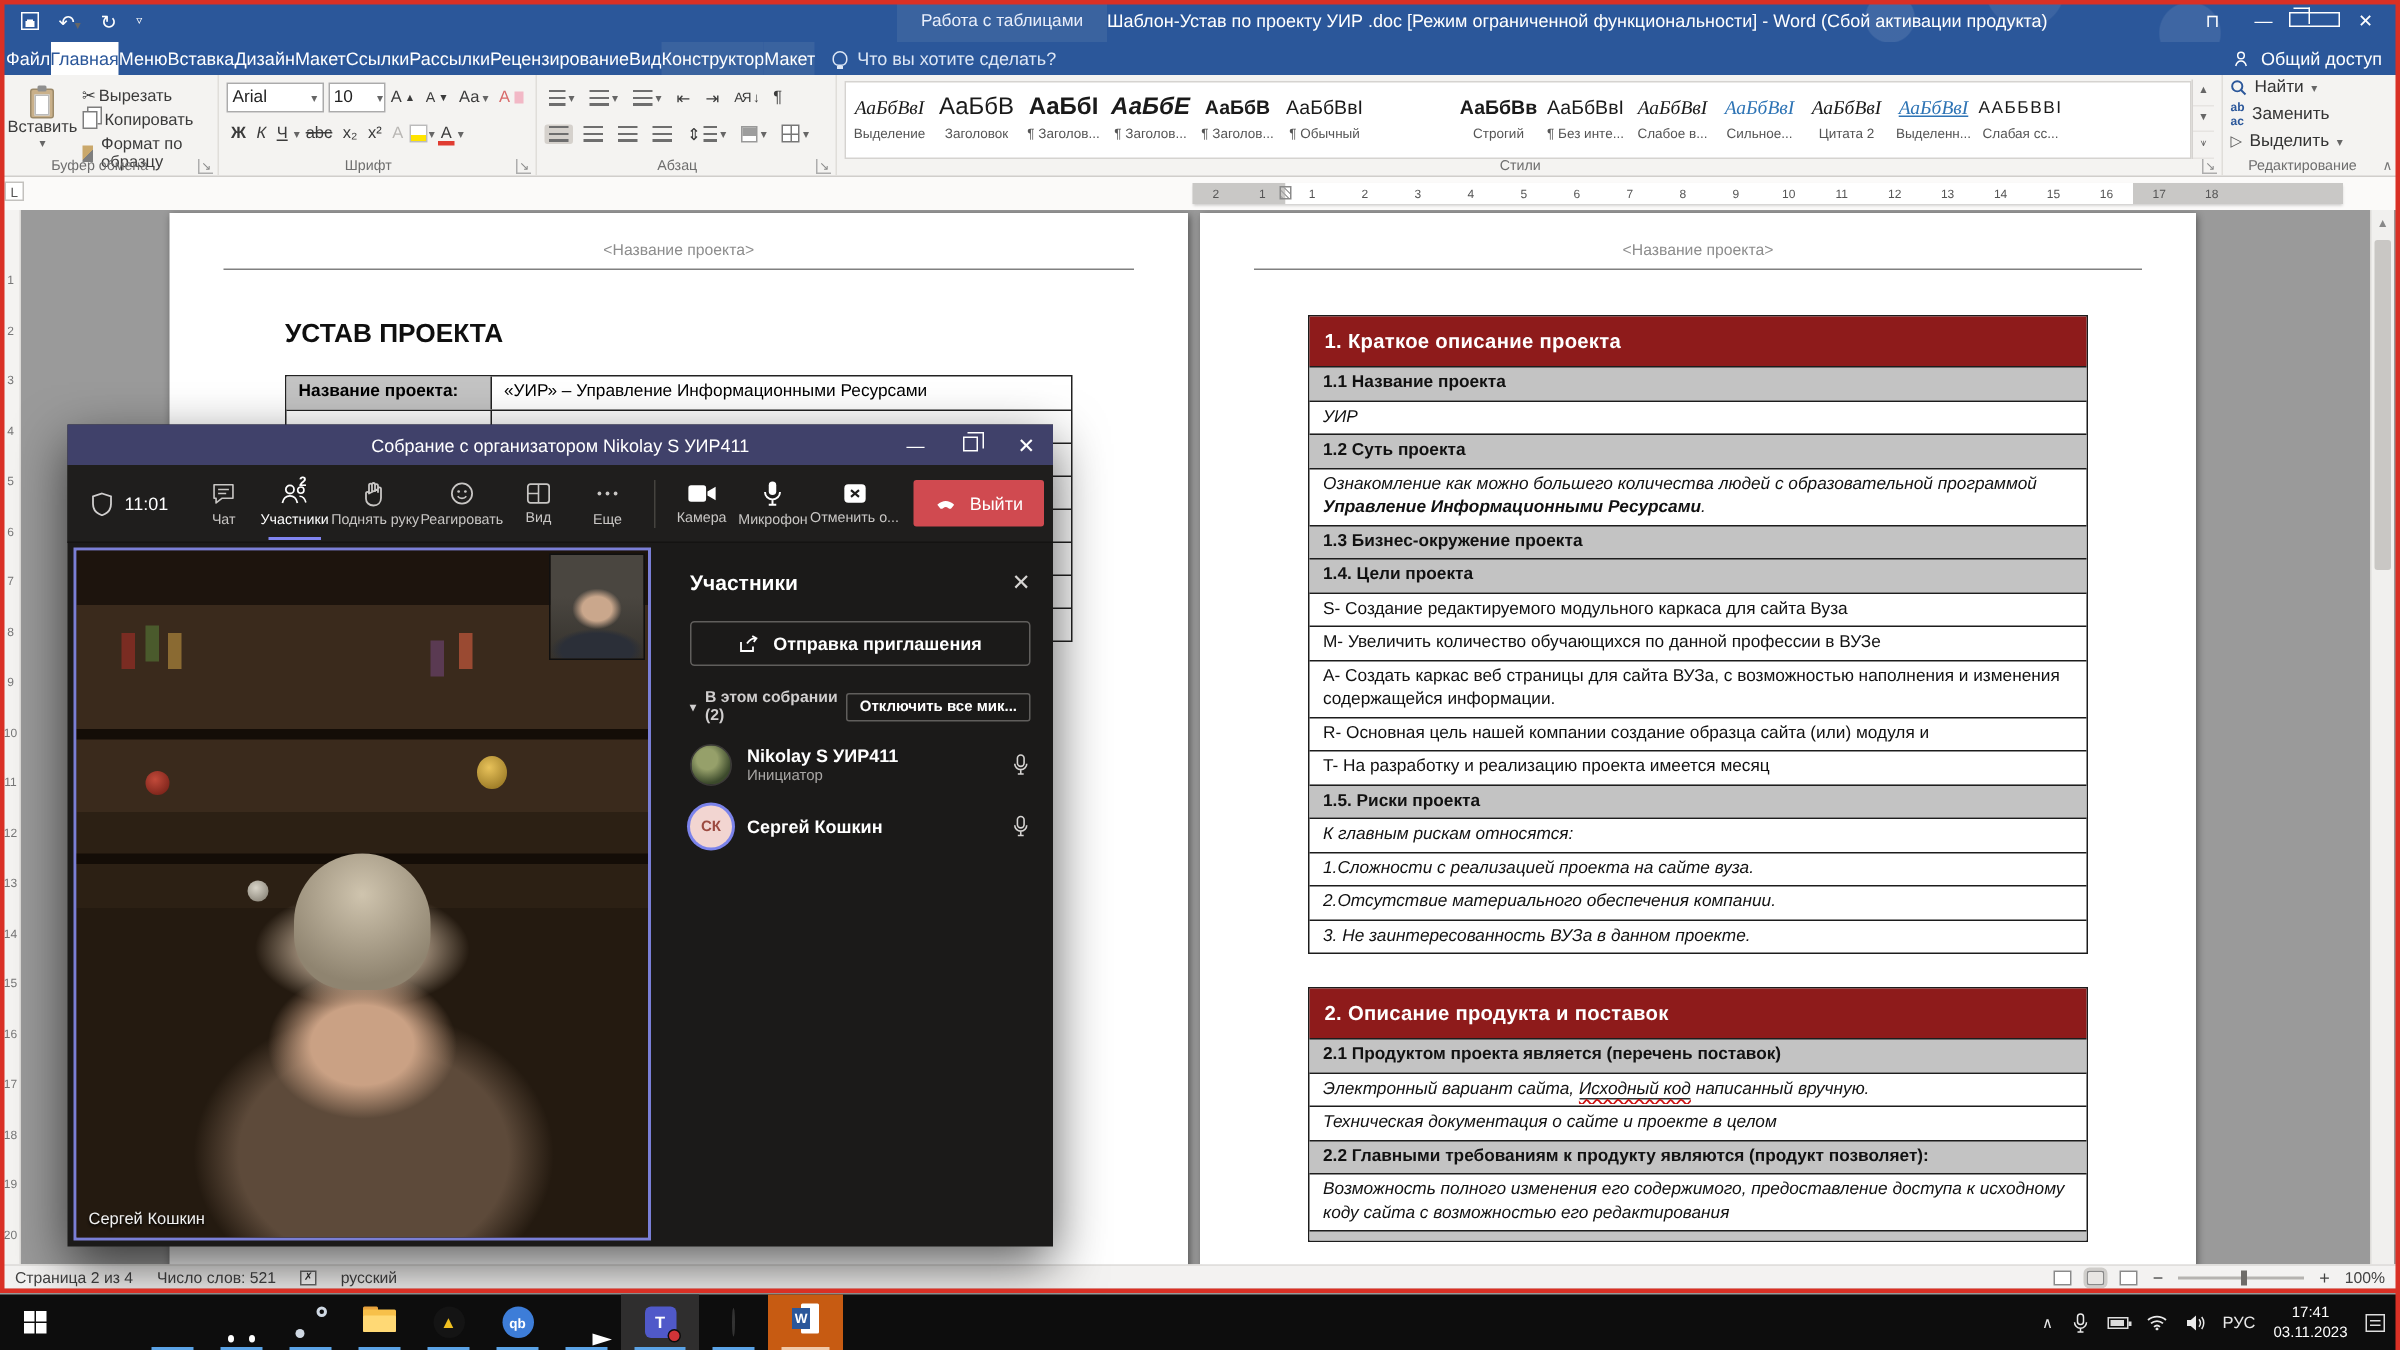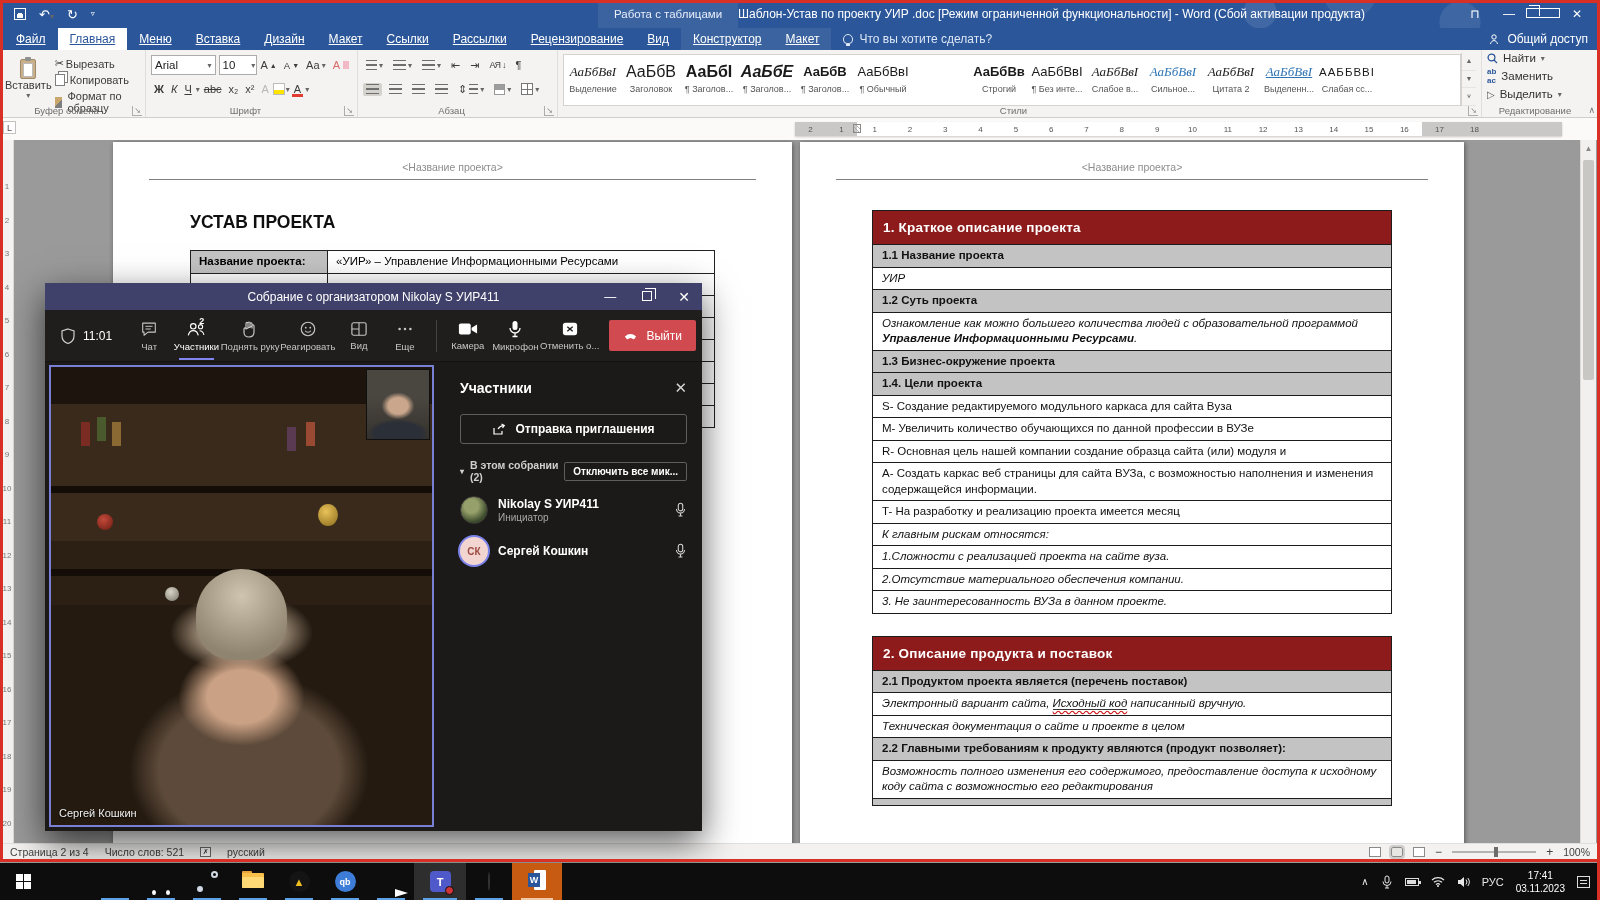--- a/index.html
+++ b/index.html
@@ -26,21 +26,21 @@
            font-size:11.5px; color:#e8eefb; display:flex; align-items:center; }
   .w-titletext { position:absolute; left:738px; top:0; height:28px; display:flex; align-items:center;
                  font-size:12px; color:#fff; white-space:nowrap; }
   .w-controls { position:absolute; right:6px; top:0; height:28px; display:flex; align-items:center; z-index:2; }
   .w-controls span { width:34px; text-align:center; font-size:12px; color:#fff; }
   .i-restore { position:relative; display:inline-block; width:10px; height:10px; border:1px solid #fff; }
   .i-restore:before { content:""; position:absolute; left:2px; top:-4px; width:10px; height:10px; border:1px solid #fff; border-bottom:0; border-left:0; }
 
   .w-tabs { position:relative; height:22px; background:#2b579a; display:flex; align-items:stretch; padding-left:4px;
             color:#fff; font-size:12px; }
-  .tab { padding:0 12px; display:flex; align-items:center; white-space:nowrap;text-decoration:underline; }
+  .tab { padding:0 0; display:flex; align-items:center; white-space:nowrap; }
   .tab.active { background:#fff; color:#2b579a; }
   .tab.contextual { background:#3a639f; }
   .tellme { display:flex; align-items:center; gap:6px; padding:0 12px; font-size:12px; color:#dce6f5; }
   .i-bulb { width:10px; height:10px; border:1px solid #dce6f5; border-radius:50% 50% 40% 40%; position:relative; }
   .i-bulb:after { content:""; position:absolute; left:2px; right:2px; bottom:-3px; height:2px; background:#dce6f5; }
   .share-top { position:absolute; right:12px; top:0; height:22px; display:flex; align-items:center; gap:6px; font-size:12px; color:#fff; }
 
   
   .w-ribbon { position:relative; height:68px; background:#f4f3f1; border-bottom:1px solid #d0cecb;
               display:flex; color:#444; }
@@ -583,23 +583,24 @@
             <div class="rt">
               <div class="rt-head">1.  Краткое описание проекта</div>
               <div class="rt-row h"><span>1.1 Название проекта</span></div>
               <div class="rt-row i"><span>УИР</span></div>
               <div class="rt-row h"><span>1.2 Суть проекта</span></div>
               <div class="rt-row i"><span>Ознакомление как можно большего количества людей с образовательной программой </span><b>Управление Информационными Ресурсами</b><span>.</span></div>
               <div class="rt-row h"><span>1.3  Бизнес-окружение проекта</span></div>
               <div class="rt-row h"><span>1.4. Цели проекта</span></div>
               <div class="rt-row p"><span>S- Создание редактируемого модульного каркаса для сайта Вуза</span></div>
               <div class="rt-row p"><span>M- Увеличить количество обучающихся по данной профессии в ВУЗе</span></div>
+              <div class="rt-row p"><span>A- Создать каркас веб страницы для сайта ВУЗа, с возможностью наполнения и изменения содержащейся информации.</span></div>
               <div class="rt-row p"><span>R- Основная цель нашей компании создание образца сайта (или) модуля и</span></div>
-              <div class="rt-row p"><span>A- Создать каркас веб страницы для сайта ВУЗа, с возможностью наполнения и изменения содержащейся информации.</span></div>
               <div class="rt-row p"><span>T- На разработку и реализацию проекта имеется месяц</span></div>
+              <div class="rt-row h"><span>1.5. Риски проекта</span></div>
               <div class="rt-row i"><span>К главным рискам относятся:</span></div>
               <div class="rt-row i"><span>1.Сложности с реализацией проекта на сайте вуза.</span></div>
               <div class="rt-row i"><span>2.Отсутствие материального обеспечения компании.</span></div>
               <div class="rt-row i"><span>3. Не заинтересованность ВУЗа в данном проекте.</span></div>
             </div>
             <div class="rt second">
               <div class="rt-head">2.  Описание продукта и поставок</div>
               <div class="rt-row h"><span>2.1 Продуктом проекта является (перечень поставок)</span></div>
               <div class="rt-row i"><span>Электронный вариант сайта, </span><span class="useg">Исходный код</span><span> написанный вручную.</span></div>
               <div class="rt-row i"><span>Техническая документация о сайте и проекте в целом</span></div>

